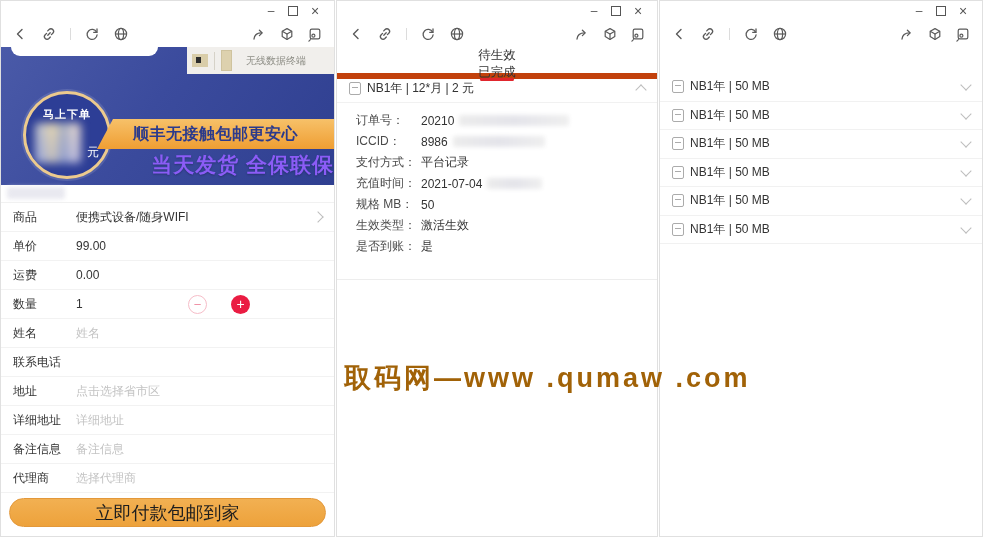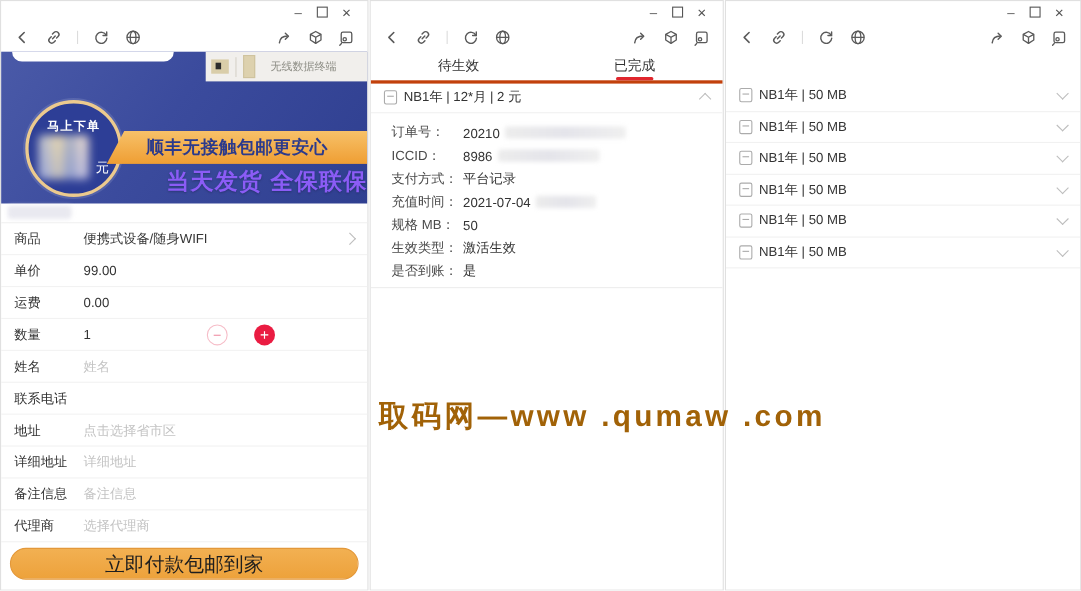--- a/index.html
+++ b/index.html
@@ -54,29 +54,29 @@
   .chev{width:7px;height:7px;border-right:1.4px solid #bdbdbd;border-bottom:1.4px solid #bdbdbd;display:inline-block;flex:0 0 auto;}
   .chev.right{transform:rotate(-45deg);margin-left:auto;}
   .chev.up{transform:rotate(-135deg);margin-left:auto;margin-top:4px;}
   .chev.down{transform:rotate(45deg);margin-left:auto;margin-bottom:3px;}
   .stepper{margin-left:auto;display:flex;align-items:center;margin-right:72px;}
   .step-minus{width:19px;height:19px;border-radius:50%;border:1px solid #f6bdc8;color:#ef8ba1;background:#fff;display:flex;align-items:center;justify-content:center;font-size:13px;line-height:1;box-sizing:border-box;}
   .step-plus{width:19px;height:19px;border-radius:50%;background:#ea1c42;color:#fff;display:flex;align-items:center;justify-content:center;font-size:14px;line-height:1;margin-left:24px;}
   .paybtn{position:absolute;left:8px;bottom:9px;width:317px;height:29px;border-radius:15px;background:linear-gradient(180deg,#f2b052,#eda23b);border:1px solid #e3983a;box-sizing:border-box;display:flex;align-items:center;justify-content:center;font-size:18px;color:#1e1e1e;cursor:pointer;}
 
   
-  .tabs{position:absolute;top:46px;left:0;right:0;height:26px;display:flex;border-bottom:3px solid #c2410c;}
+  .tabs{position:absolute;top:46px;left:0;right:0;height:26px;display:flex;border-bottom:6px solid #c2410c;flex-direction:column;}
   .tab{flex:1;position:relative;display:flex;align-items:center;justify-content:center;font-size:12.5px;color:#333;cursor:pointer;}
   .tab-underline{position:absolute;bottom:0;left:50%;transform:translateX(-50%);width:34px;height:3px;background:#e0262d;border-radius:1.5px;}
 
   
   .mi-header{position:absolute;top:73px;left:0;right:0;height:28px;display:flex;align-items:center;gap:6px;padding:0 12px;border-bottom:1px solid #f1f1f1;font-size:12px;color:#333;}
   .doc-icon{width:10px;height:11px;border:1px solid #ababab;border-radius:2px;position:relative;flex:0 0 auto;}
   .doc-icon::after{content:"";position:absolute;left:2px;right:2px;top:4px;border-top:1px solid #ababab;}
-  .details{position:absolute;top:102px;left:0;right:0;padding:7px 0 4px;border-bottom:1px solid #ededed;}
+  .details{position:absolute;top:102px;left:0;right:0;padding:7px 0 22px;border-bottom:1px solid #ededed;}
   .drow{height:21px;display:flex;align-items:center;padding:0 19px;font-size:12px;}
   .dlab{width:65px;color:#4a4a4a;flex:0 0 auto;}
   .dval{color:#333;display:flex;align-items:center;gap:5px;}
   .blurred{display:inline-block;height:11px;width:90px;background:linear-gradient(90deg,#ececec,#e4e4ea,#efefef);border-radius:2px;filter:blur(2px);}
 
   
   .list{position:absolute;top:72px;left:0;right:0;}
   .lrow{height:27.5px;display:flex;align-items:center;gap:6px;padding:0 12px;border-bottom:1px solid #f1f1f1;font-size:12px;color:#333;cursor:pointer;}
 
   

